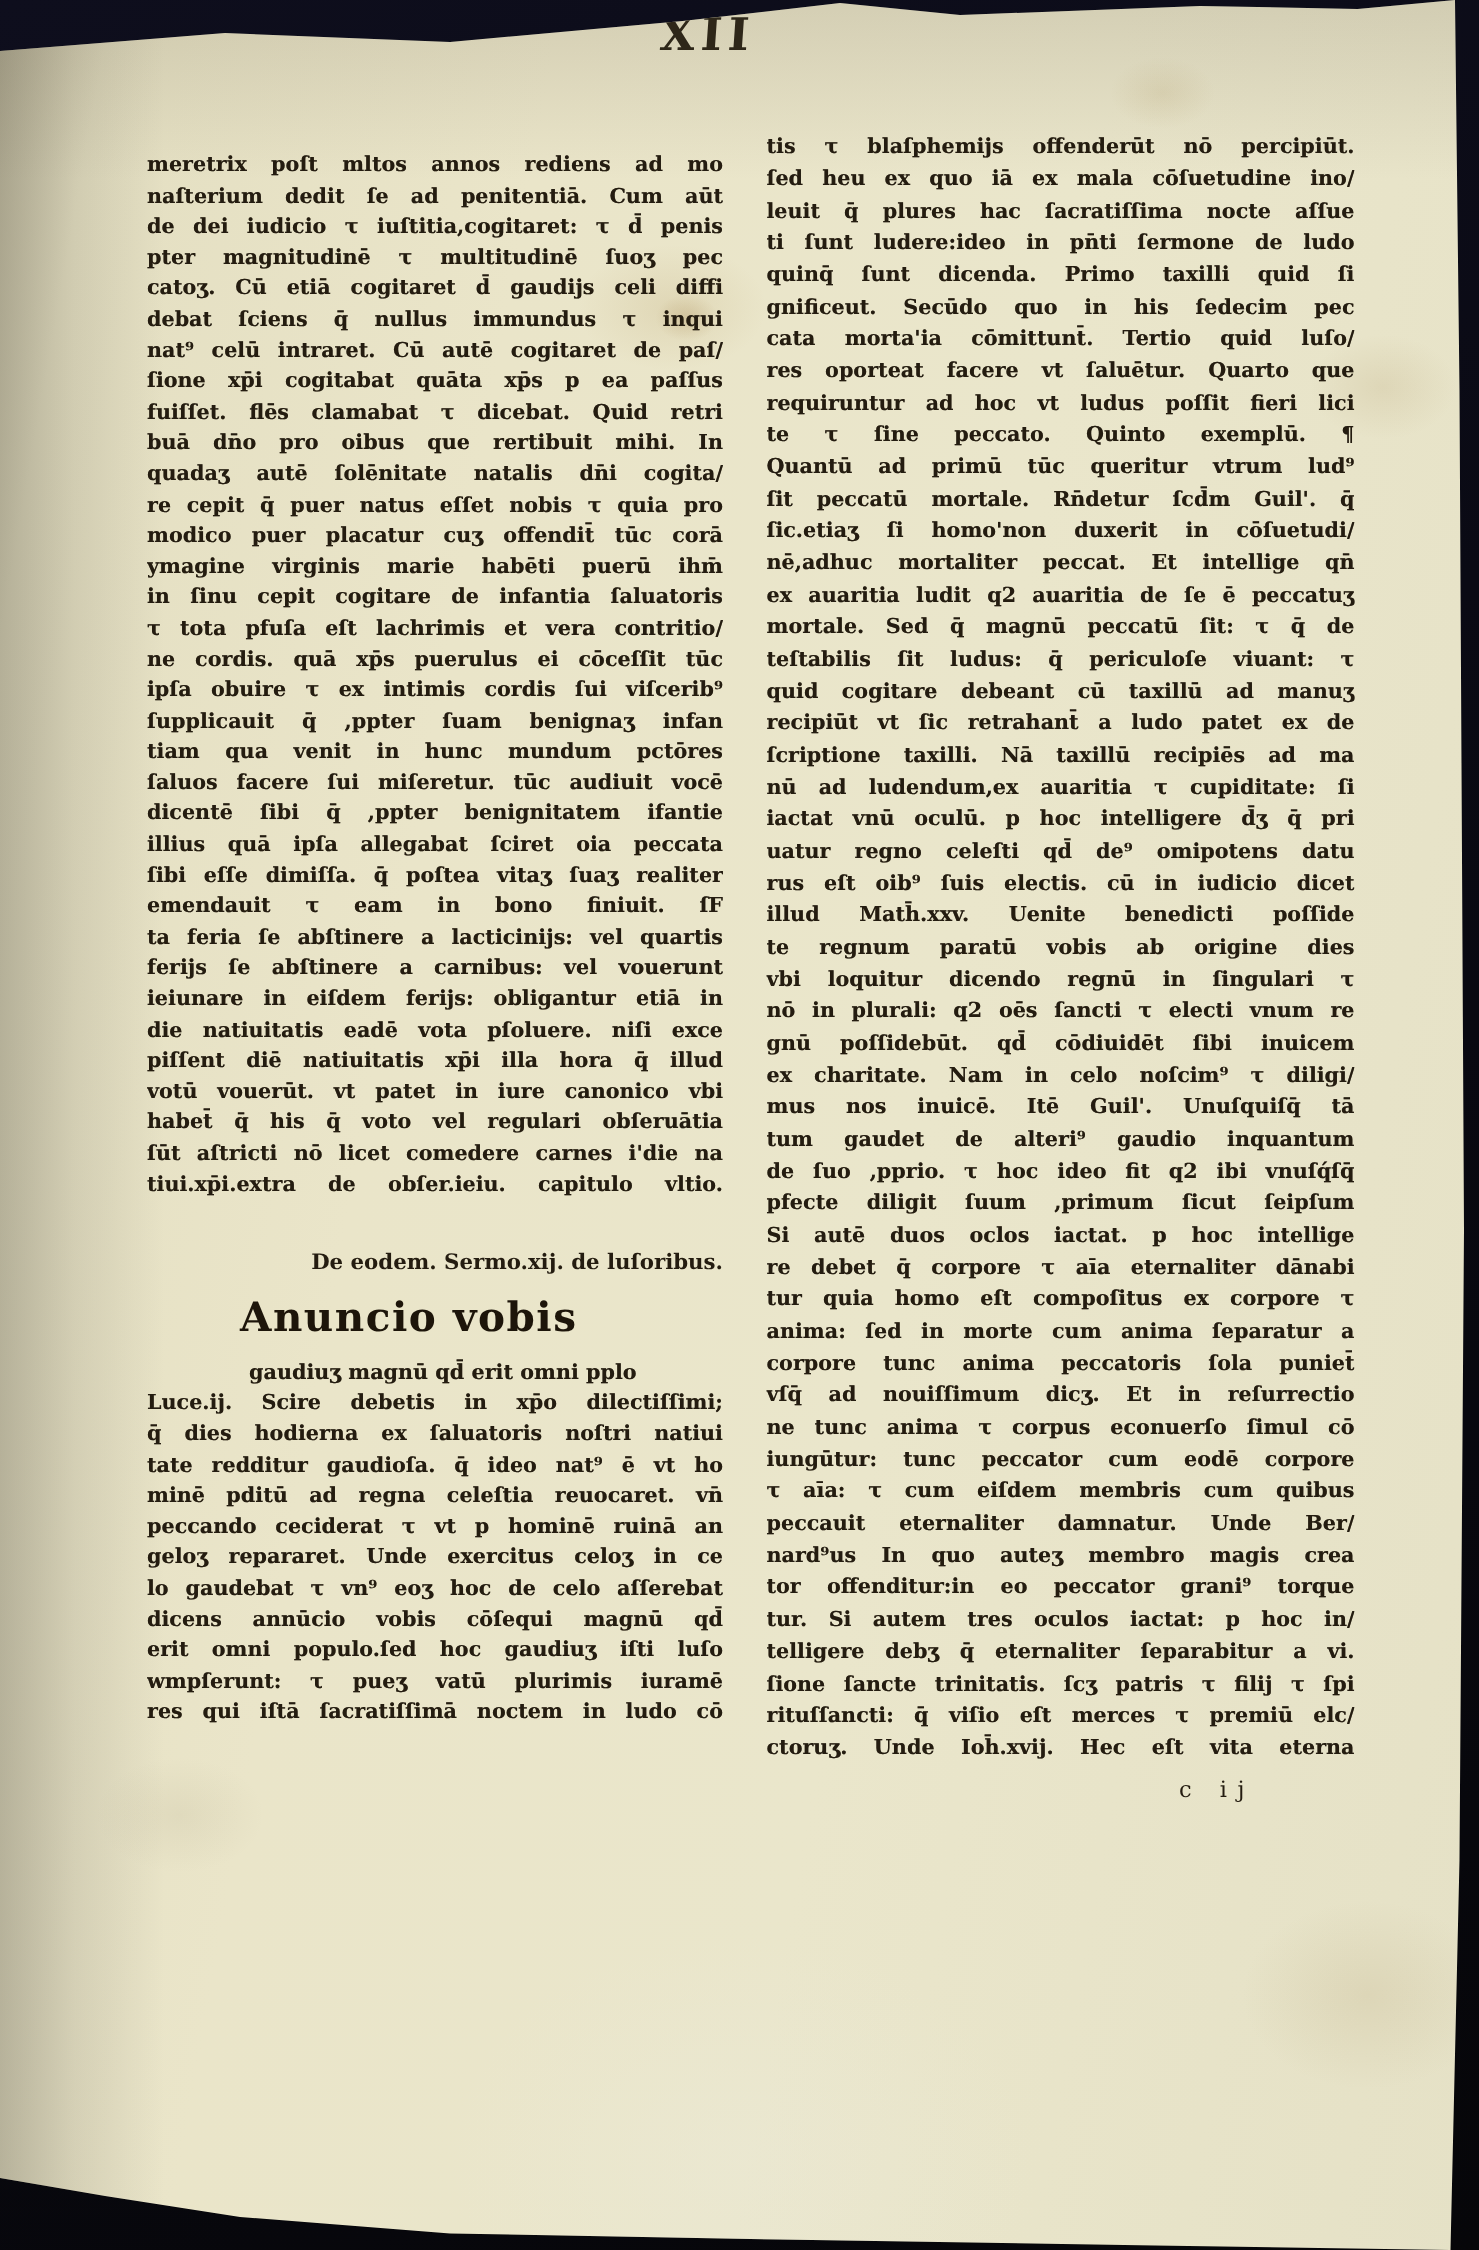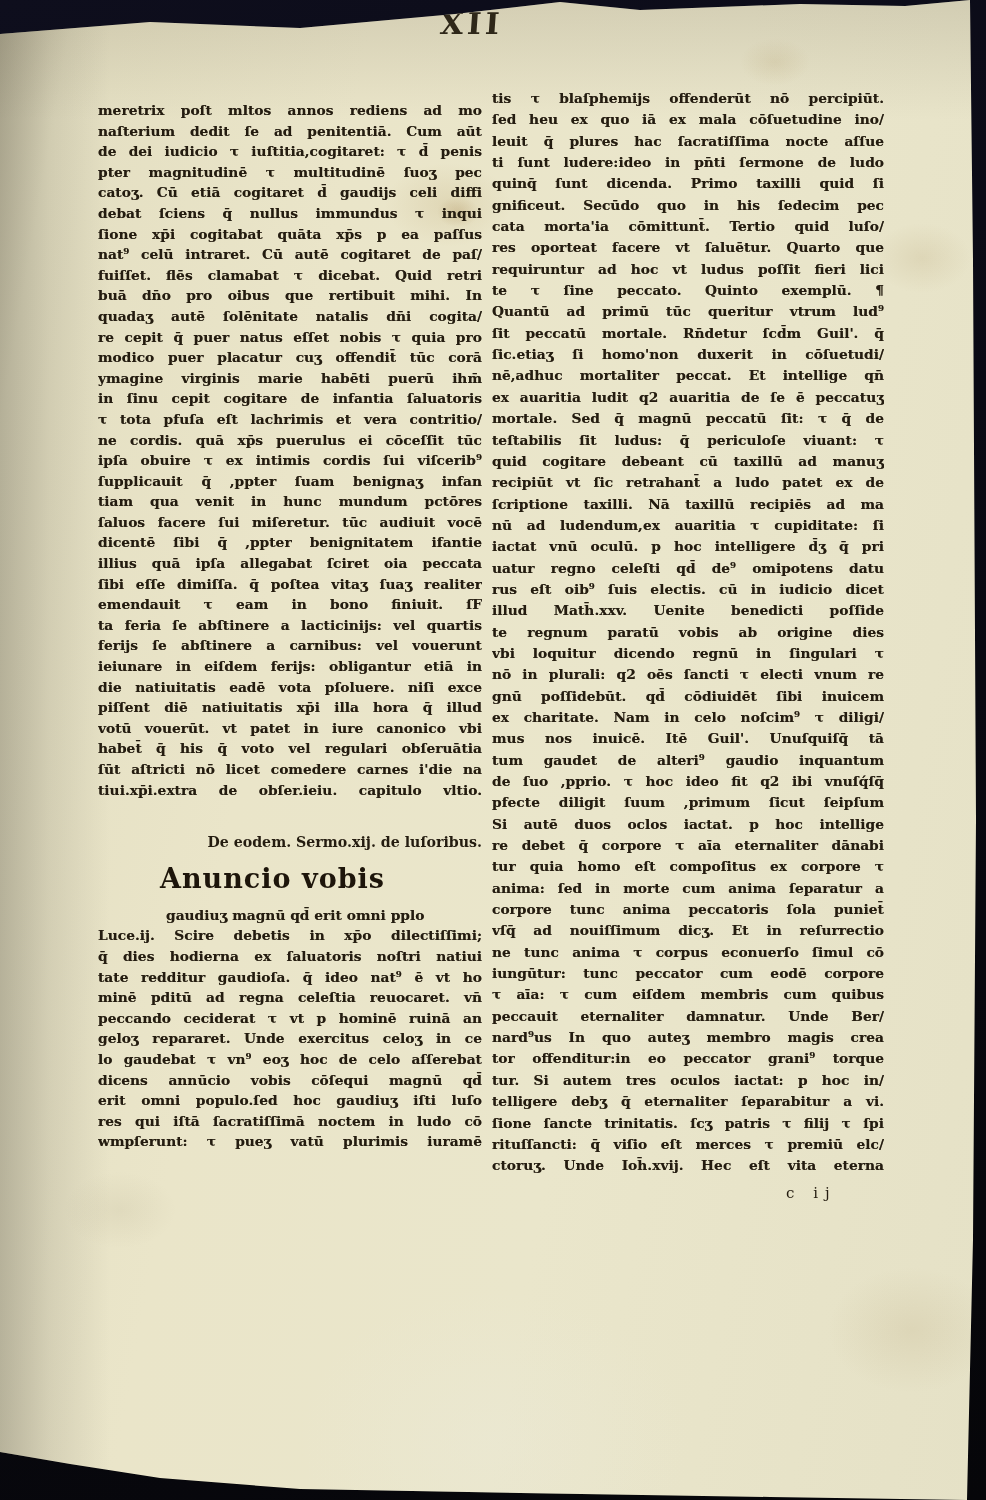--- a/index.html
+++ b/index.html
@@ -36,21 +36,21 @@
     font-size:30px;font-weight:700;color:#2e2719;letter-spacing:4px;
     transform:skewX(-4deg);
   }
   .col{position:absolute;color:#241c10;font-weight:700;}
   .col .tline{
     text-align:justify;text-align-last:justify;
     overflow:hidden;white-space:normal;
   }
   .col-left{left:98px;top:100px;width:384px;font-size:13.8px;}
   .col-left .tline{height:20.6px;line-height:20.6px;}
-  .col-right{left:492px;top:88px;width:392px;font-size:13.8px;}
+  .col-right{left:511px;top:88px;width:392px;font-size:13.8px;}
   .col-right .tline{height:21.35px;line-height:21.35px;}
   .rubric{
     height:20.6px;line-height:20.6px;padding-left:28px;
     text-align:right;font-size:14.2px;margin-top:32px;
   }
   .incipit{
     height:52px;line-height:52px;padding-left:62px;
     font-size:27px;font-weight:700;letter-spacing:1px;color:#1d150a;
     text-align:left;
   }
@@ -73,22 +73,22 @@
   <div class="folio">XII</div>
 
   <div class="col col-left">
     <div>
         <div class="tline">meretrix poſt mltos annos rediens ad mo</div>
         <div class="tline">naſterium dedit ſe ad penitentiā. Cum aūt</div>
         <div class="tline">de dei iudicio τ iuſtitia,cogitaret: τ d̄ penis</div>
         <div class="tline">pter magnitudinē τ multitudinē ſuoʒ pec</div>
         <div class="tline">catoʒ. Cū etiā cogitaret d̄ gaudijs celi diffi</div>
         <div class="tline">debat ſciens q̄ nullus immundus τ inqui</div>
+        <div class="tline">nat⁹ celū intraret. Cū autē cogitaret de paſ/</div>
         <div class="tline">ſione xp̄i cogitabat quāta xp̄s p ea paſſus</div>
-        <div class="tline">nat⁹ celū intraret. Cū autē cogitaret de paſ/</div>
         <div class="tline">fuiſſet. flēs clamabat τ dicebat. Quid retri</div>
         <div class="tline">buā dn̄o pro oibus que rertibuit mihi. In</div>
         <div class="tline">quadaʒ autē ſolēnitate natalis dn̄i cogita/</div>
         <div class="tline">re cepit q̄ puer natus eſſet nobis τ quia pro</div>
         <div class="tline">modico puer placatur cuʒ offendit̄ tūc corā</div>
         <div class="tline">ymagine virginis marie habēti puerū ihm̄</div>
         <div class="tline">in ſinu cepit cogitare de infantia ſaluatoris</div>
         <div class="tline">τ tota pfuſa eſt lachrimis et vera contritio/</div>
         <div class="tline">ne cordis. quā xp̄s puerulus ei cōceſſit tūc</div>
         <div class="tline">ipſa obuire τ ex intimis cordis ſui viſcerib⁹</div>
@@ -115,22 +115,22 @@
         <div class="tline">gaudiuʒ magnū qd̄ erit omni pplo</div>
         <div class="tline">Luce.ij. Scire debetis in xp̄o dilectiſſimi;</div>
         <div class="tline">q̄ dies hodierna ex ſaluatoris noſtri natiui</div>
         <div class="tline">tate redditur gaudioſa. q̄ ideo nat⁹ ē vt ho</div>
         <div class="tline">minē pditū ad regna celeſtia reuocaret. vn̄</div>
         <div class="tline">peccando ceciderat τ vt p hominē ruinā an</div>
         <div class="tline">geloʒ repararet. Unde exercitus celoʒ in ce</div>
         <div class="tline">lo gaudebat τ vn⁹ eoʒ hoc de celo aſſerebat</div>
         <div class="tline">dicens annūcio vobis cōſequi magnū qd̄</div>
         <div class="tline">erit omni populo.ſed hoc gaudiuʒ iſti luſo</div>
+        <div class="tline">wmpſerunt: τ pueʒ vatū plurimis iuramē</div>
         <div class="tline">res qui iſtā ſacratiſſimā noctem in ludo cō</div>
-        <div class="tline">wmpſerunt: τ pueʒ vatū plurimis iuramē</div>
       </div>
   </div>
 
   <div class="col col-right">
     <div>
         <div class="tline">tis τ blaſphemijs offenderūt nō percipiūt.</div>
         <div class="tline">ſed heu ex quo iā ex mala cōſuetudine ino/</div>
         <div class="tline">leuit q̄ plures hac ſacratiſſima nocte aſſue</div>
         <div class="tline">ti ſunt ludere:ideo in pn̄ti ſermone de ludo</div>
         <div class="tline">quinq̄ ſunt dicenda. Primo taxilli quid ſi</div>

